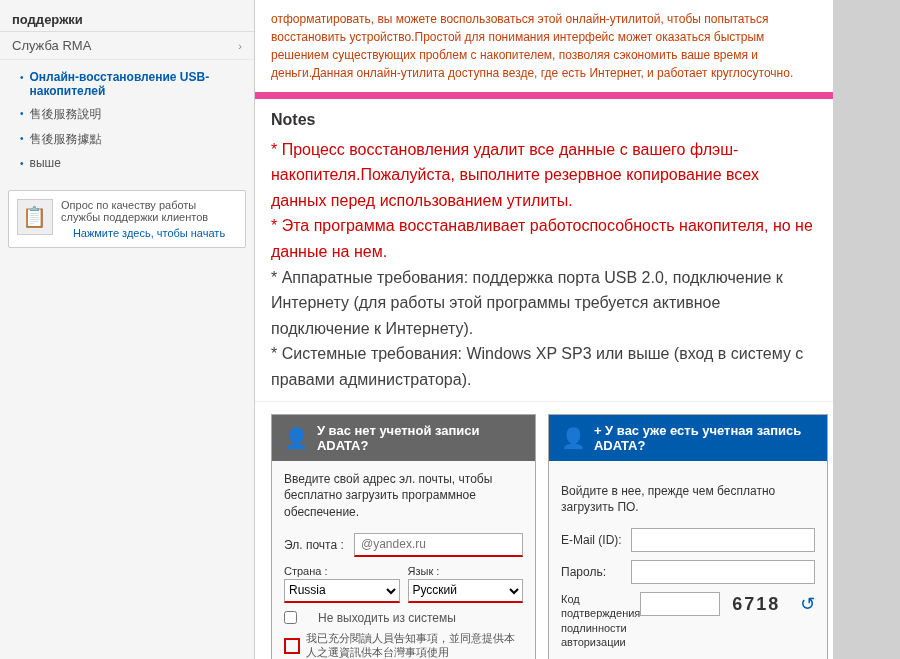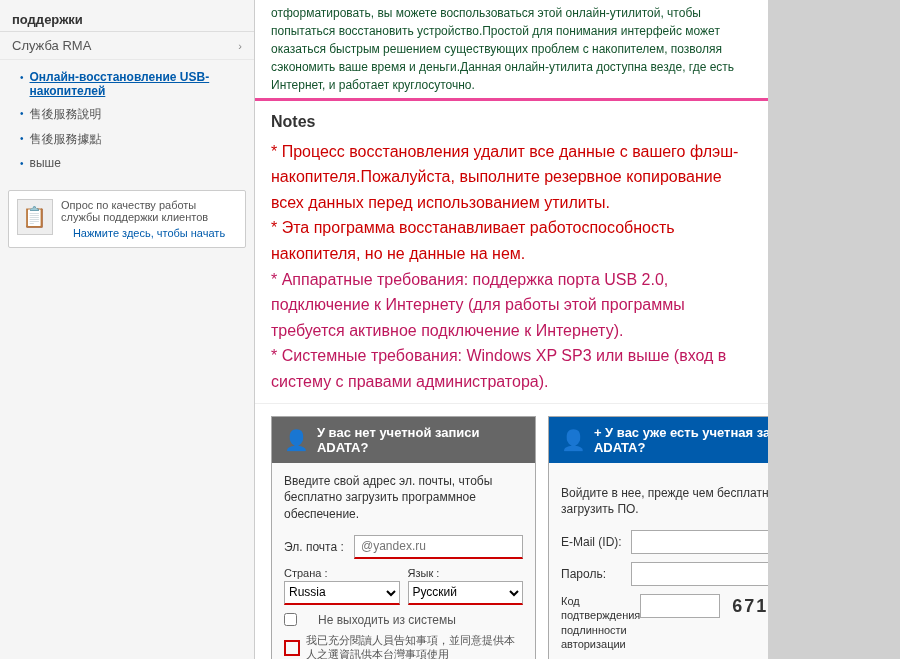--- a/index.html
+++ b/index.html
@@ -6,21 +6,21 @@
     body {
       font-family: Arial, sans-serif;
       font-size: 13px;
       background: #d0d0d0;
       width: 900px;
       height: 659px;
       overflow: hidden;
     }
     .page-wrapper {
       display: flex;
-      width: 768px;
+      width: 833px;
       height: 659px;
       background: #f0f0f0;
     }
     
     .sidebar {
       width: 255px;
       min-width: 255px;
       background: #f5f5f5;
       border-right: 1px solid #ccc;
       padding: 8px 0;
@@ -46,21 +46,21 @@
     .sidebar-link .arrow { color: #888; font-size: 11px; }
     .sidebar-nav-list { list-style: none; padding: 6px 0; }
     .sidebar-nav-list li {
       padding: 4px 12px 4px 20px;
       color: #555;
       font-size: 12px;
       cursor: pointer;
       display: flex;
       align-items: flex-start;
     }
-    .sidebar-nav-list li.active a { color: #005bac; font-weight: bold; text-decoration: underline; }
+    .sidebar-nav-list li.active a { color: #005bac; font-weight: bold; }
     .sidebar-nav-list li a { color: #555; text-decoration: none; font-size: 12px; }
     .sidebar-nav-list li .bullet { color: #005bac; margin-right: 6px; font-size: 10px; padding-top: 2px; }
     .sidebar-survey {
       margin: 10px 8px;
       border: 1px solid #ccc;
       background: #fff;
       border-radius: 2px;
       display: flex;
       align-items: flex-start;
       padding: 8px;
@@ -81,35 +81,35 @@
     .survey-link { color: #005bac; font-size: 11px; cursor: pointer; display: block; margin-top: 4px; text-align: center; }
 
     
     .main-content {
       flex: 1;
       background: #fff;
       overflow: auto;
       padding: 0;
     }
     .top-text {
-      padding: 4px 16px;
-      font-size: 12px;
-      color: #14532d;
+      padding: 10px 16px;
+      font-size: 12px;
+      color: #c2410c;
       line-height: 1.5;
-      border-bottom: 3px solid #ec4899;
+      border-bottom: 7px solid #ec4899;
     }
     .notes-section {
       padding: 8px 16px;
       font-size: 16px;
       line-height: 1.6;
       border-bottom: 1px solid #eee;
     }
     .notes-title { font-weight: bold; margin-bottom: 4px; color: #333; }
     .note-red { color: #cc0000; }
-    .note-black { color: #be185d; }
+    .note-black { color: #404040; }
 
     
     .forms-area {
       display: flex;
       gap: 12px;
       padding: 12px 16px;
     }
     
     .reg-form {
       flex: 1;

